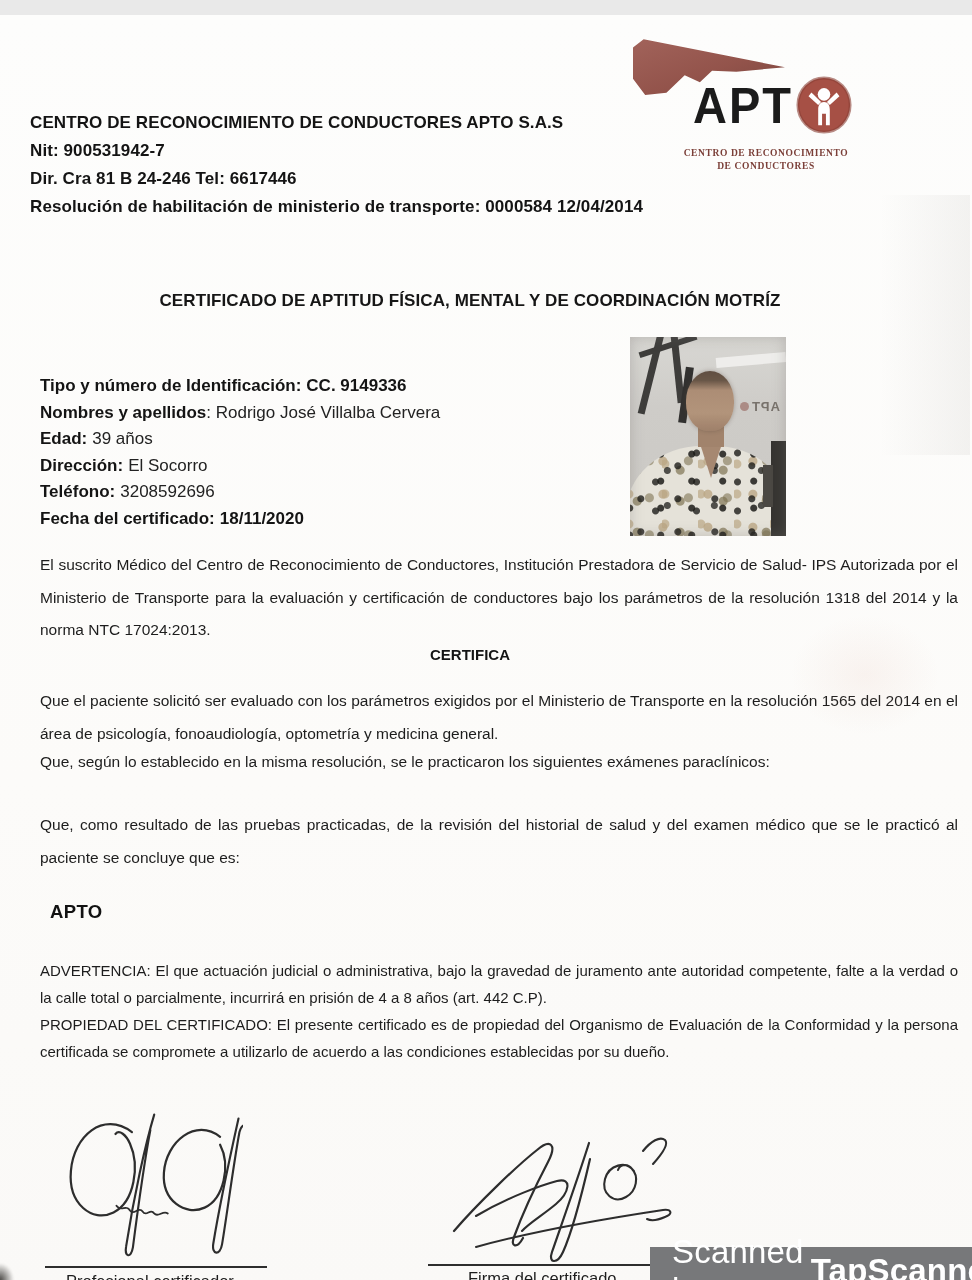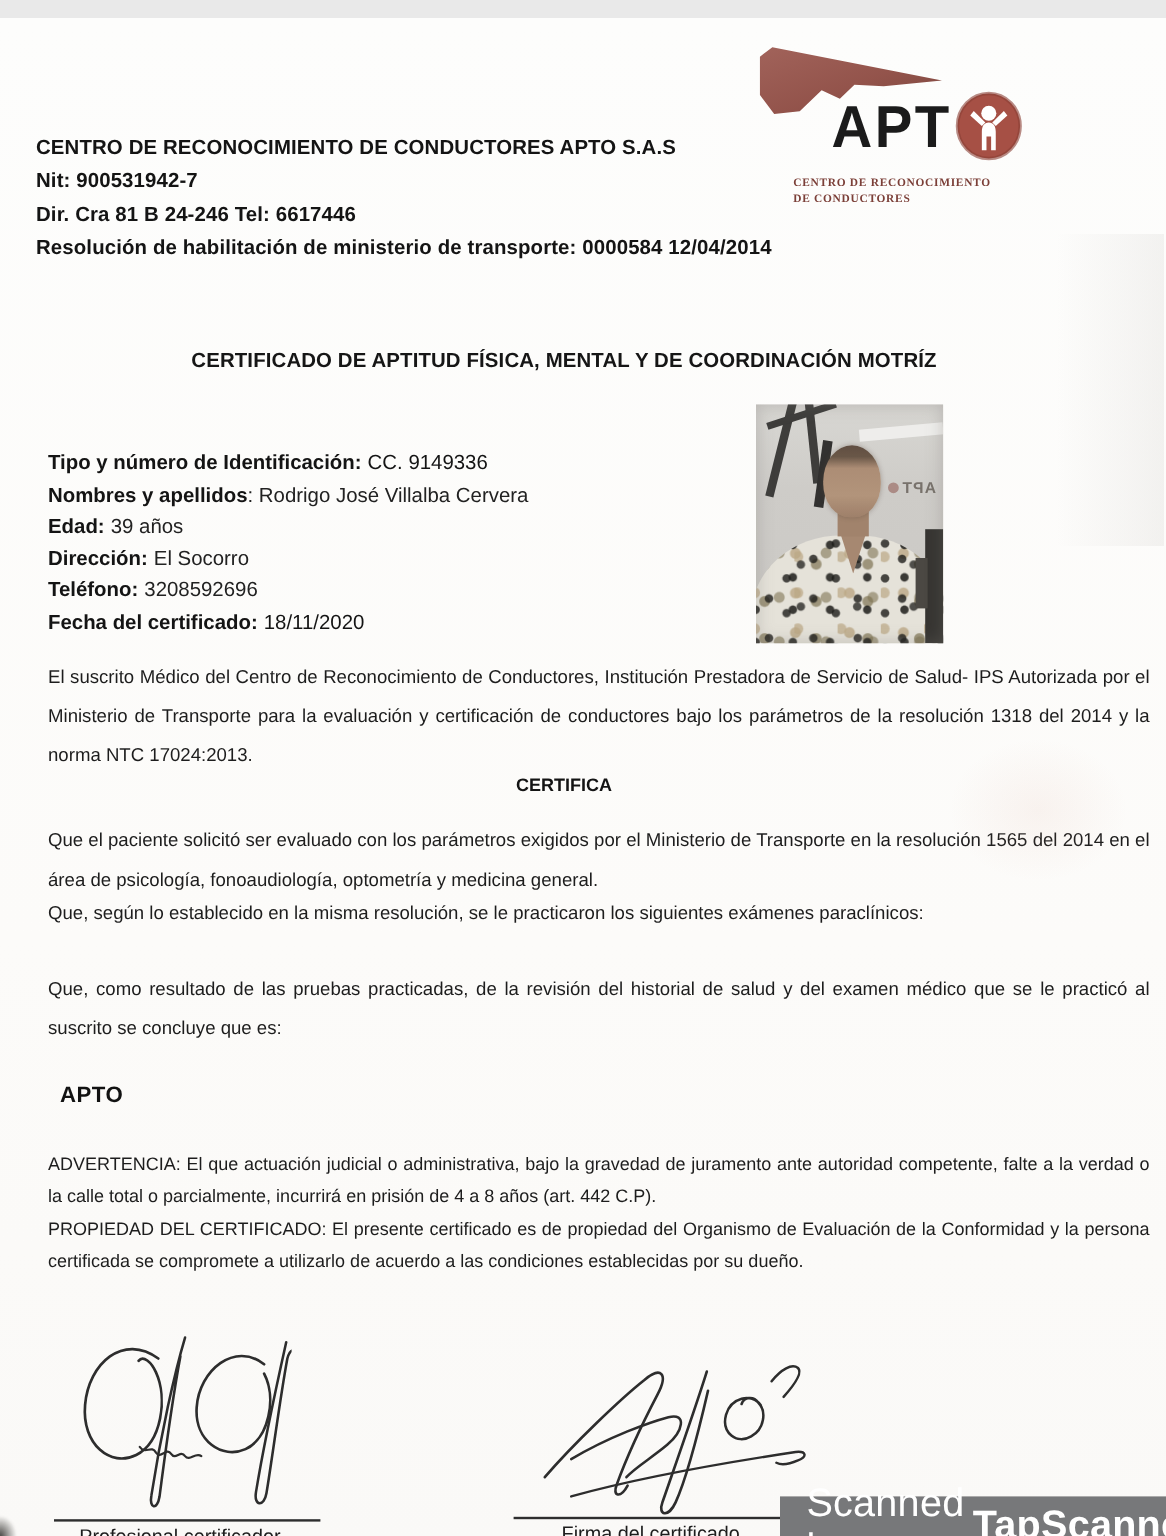--- a/index.html
+++ b/index.html
@@ -20,35 +20,35 @@
   .logo-wedge {
     position:absolute; left:0; top:6px; width:152px; height:58px;
     background:linear-gradient(160deg,#9a564d 0%, #8a453c 55%, #6f352d 100%);
     clip-path:polygon(0 18%, 7% 4%, 100% 52%, 68% 60%, 52% 58%, 44% 78%, 34% 66%, 22% 96%, 8% 100%, 0 72%);
     opacity:.92;
   }
   .logo-brand { position:absolute; left:60px; top:44px; display:flex; align-items:center; }
   .logo-brand-text { font-size:47px; font-weight:700; letter-spacing:2px; color:#1b1b1b; transform:scaleY(1.05); }
   .logo-o { width:58px; height:60px; margin-left:2px; }
   .logo-sub {
-    position:absolute; left:28px; top:116px; width:210px; text-align:left;
+    position:absolute; left:28px; top:116px; width:210px; text-align:center;
     font-family:"Liberation Serif", serif; font-size:9.5px; font-weight:700;
     color:#7b3f38; letter-spacing:0.6px; line-height:13px;
   }
 
   
   .doc-title { position:absolute; left:0; top:276px; width:940px; text-align:center;
     font-size:17px; font-weight:700; color:#161616; letter-spacing:0.1px; }
 
   
   .patient { position:absolute; left:40px; top:358px; width:570px; font-size:17px; }
   .patient .row { line-height:26.5px; white-space:nowrap; }
   .patient .lbl { font-weight:700; color:#141414; }
   .patient .val { color:#222; margin-left:5px; }
-  .patient .row.bold-val .val { font-weight:400; color:#141414; }
+  .patient .row.bold-val .val { font-weight:700; color:#141414; }
 
   
   .photo { position:absolute; left:630px; top:322px; width:156px; height:199px;
     background:linear-gradient(180deg,#dcdad5 0%, #d2cfca 35%, #cfccc6 100%);
     overflow:hidden; filter:contrast(.96) saturate(.75); }
   .photo::after { content:""; position:absolute; inset:0; box-shadow:inset 0 0 14px rgba(120,115,105,.35); }
   .frame-bar { position:absolute; background:#3b3a38; }
   .fb1 { left:18px; top:-8px; width:7px; height:86px; transform:rotate(14deg); }
   .fb2 { left:44px; top:-4px; width:7px; height:70px; transform:rotate(-6deg); }
   .fb3 { left:8px; top:6px; width:60px; height:6px; transform:rotate(-18deg); }
@@ -193,21 +193,21 @@
   <div class="para p-intro">El suscrito Médico del Centro de Reconocimiento de Conductores, Institución Prestadora de Servicio de Salud- IPS Autorizada por el Ministerio de Transporte para la evaluación y certificación de conductores bajo los parámetros de la resolución 1318 del 2014 y la norma NTC 17024:2013.</div>
 
   <div class="certifica">CERTIFICA</div>
 
   <div class="para p-eval">Que el paciente solicitó ser evaluado con los parámetros exigidos por el Ministerio de Transporte en la resolución 1565 del 2014 en el área de psicología, fonoaudiología, optometría y medicina general.</div>
 
   <div class="para p-exams">
     <div>Que, según lo establecido en la misma resolución, se le practicaron los siguientes exámenes paraclínicos:</div>
   </div>
 
-  <div class="para p-concl">Que, como resultado de las pruebas practicadas, de la revisión del historial de salud y del examen médico que se le practicó al suscrito se concluye que es:</div>
+  <div class="para p-concl">Que, como resultado de las pruebas practicadas, de la revisión del historial de salud y del examen médico que se le practicó al paciente se concluye que es:</div>
 
   <div class="result">APTO</div>
 
   <div class="para p-warn">
     <p>ADVERTENCIA: El que actuación judicial o administrativa, bajo la gravedad de juramento ante autoridad competente, falte a la verdad o la calle total o parcialmente, incurrirá en prisión de 4 a 8 años (art. 442 C.P).</p>
     <p>PROPIEDAD DEL CERTIFICADO: El presente certificado es de propiedad del Organismo de Evaluación de la Conformidad y la persona certificada se compromete a utilizarlo de acuerdo a las condiciones establecidas por su dueño.</p>
   </div>
 
   <div class="sig sig-left">
     <svg width="195" height="155" viewBox="0 0 200 160">

